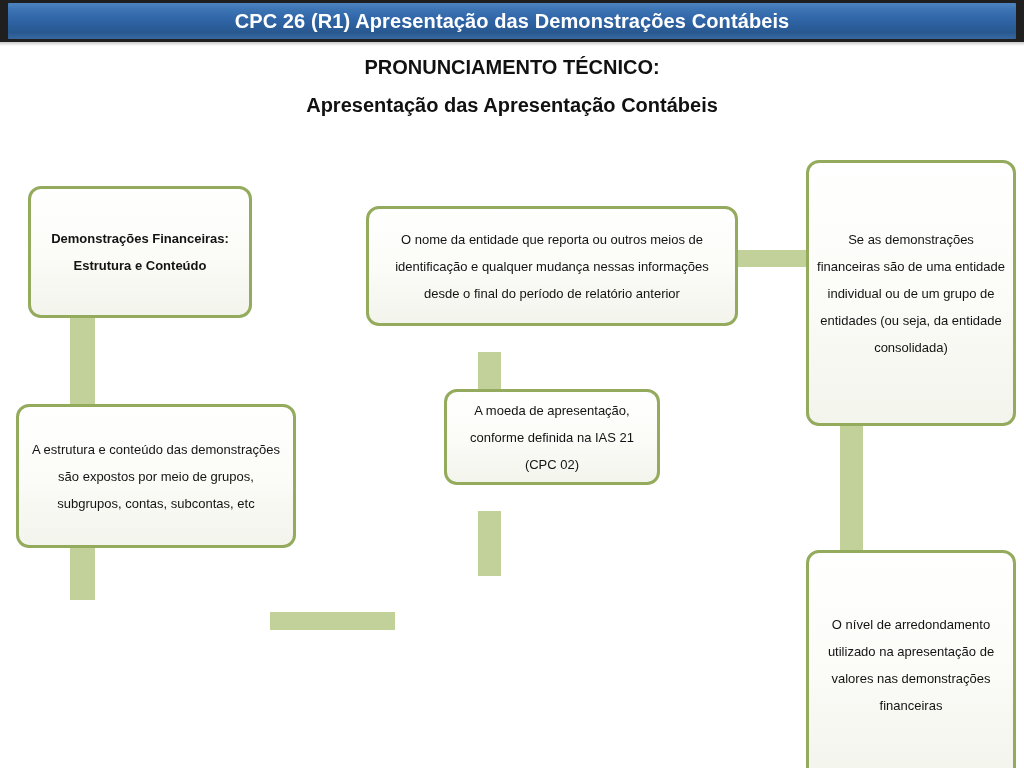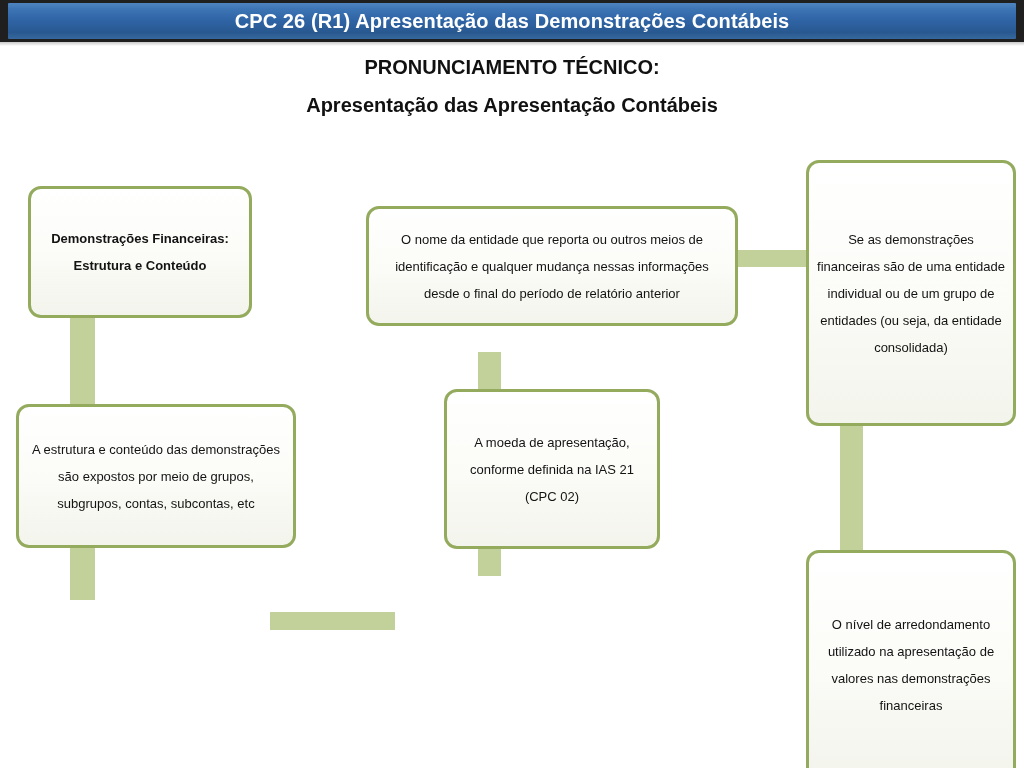--- a/index.html
+++ b/index.html
@@ -115,21 +115,21 @@
     background: #c2d09a;
     z-index: 1;
   }
 
   
   #n-struct-conteudo { left: 28px;  top: 186px; width: 224px; height: 132px; }
   #n-estrutura       { left: 16px;  top: 404px; width: 280px; height: 144px; }
   #n-identificacao   { left: 24px;  top: 594px; width: 252px; height: 124px; }
 
   #n-nome-entidade   { left: 366px; top: 206px; width: 372px; height: 120px; }
-  #n-moeda           { left: 444px; top: 389px; width: 216px; height: 160px; }
+  #n-moeda           { left: 444px; top: 389px; width: 216px; height: 96px; }
   #n-data-final      { left: 389px; top: 570px; width: 320px; height: 168px; }
 
   #n-se-as           { left: 806px; top: 160px; width: 210px; height: 266px; }
   #n-nivel           { left: 806px; top: 550px; width: 210px; height: 230px; }
 
   
   #c-struct-estrutura { left: 70px;  top: 312px; width: 25px;  height: 98px; }
   #c-estrutura-ident  { left: 70px;  top: 542px; width: 25px;  height: 58px; }
   #c-ident-data       { left: 270px; top: 612px; width: 125px; height: 18px; }
   #c-nome-moeda       { left: 478px; top: 352px; width: 23px;  height: 43px; }

